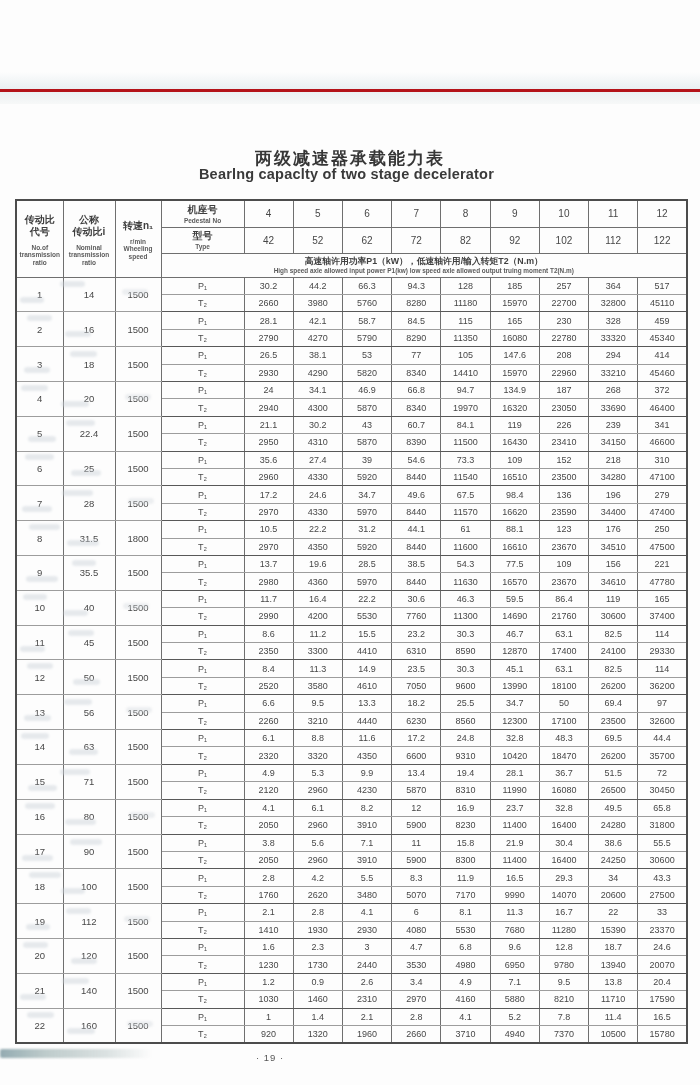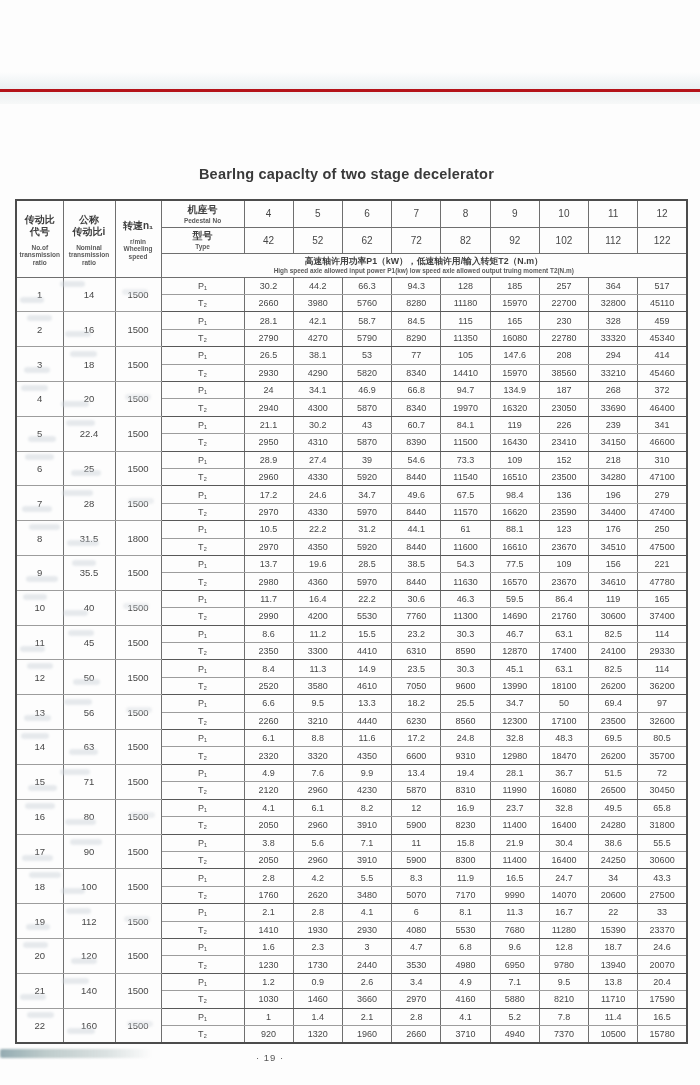--- a/index.html
+++ b/index.html
@@ -52,20 +52,21 @@
 </style>
 </head>
 <body>
 
 <div class="page">
 
   <div class="top-band">
     <div class="red-rule"></div>
   </div>
 
+  <div class="title-zh">两级减速器承载能力表</div>
   <div class="title-en">Bearlng capaclty of two stage decelerator</div>
 
   <table class="cap">
     <colgroup>
       <col style="width:47px">
         <col style="width:52px">
         <col style="width:46px">
         <col style="width:83px">
       <col>
         <col>
@@ -208,21 +209,21 @@
           <td>414</td>
         </tr>
         <tr class="trow">
           <td class="rl">T₂</td>
           <td>2930</td>
           <td>4290</td>
           <td>5820</td>
           <td>8340</td>
           <td>14410</td>
           <td>15970</td>
-          <td>38560</td>
+          <td>22960</td>
           <td>33210</td>
           <td>45460</td>
         </tr>
         <tr class="prow">
           <td class="g" rowspan="2">4</td>
           <td class="g" rowspan="2">20</td>
           <td class="g" rowspan="2">1500</td>
           <td class="rl">P₁</td>
           <td>24</td>
           <td>34.1</td>
@@ -271,21 +272,21 @@
           <td>16430</td>
           <td>23410</td>
           <td>34150</td>
           <td>46600</td>
         </tr>
         <tr class="prow">
           <td class="g" rowspan="2">6</td>
           <td class="g" rowspan="2">25</td>
           <td class="g" rowspan="2">1500</td>
           <td class="rl">P₁</td>
-          <td>28.9</td>
+          <td>35.6</td>
           <td>27.4</td>
           <td>39</td>
           <td>54.6</td>
           <td>73.3</td>
           <td>109</td>
           <td>152</td>
           <td>218</td>
           <td>310</td>
         </tr>
         <tr class="trow">
@@ -495,41 +496,41 @@
           <td class="g" rowspan="2">1500</td>
           <td class="rl">P₁</td>
           <td>6.1</td>
           <td>8.8</td>
           <td>11.6</td>
           <td>17.2</td>
           <td>24.8</td>
           <td>32.8</td>
           <td>48.3</td>
           <td>69.5</td>
-          <td>80.5</td>
+          <td>44.4</td>
         </tr>
         <tr class="trow">
           <td class="rl">T₂</td>
           <td>2320</td>
           <td>3320</td>
           <td>4350</td>
           <td>6600</td>
           <td>9310</td>
-          <td>12980</td>
+          <td>10420</td>
           <td>18470</td>
           <td>26200</td>
           <td>35700</td>
         </tr>
         <tr class="prow">
           <td class="g" rowspan="2">15</td>
           <td class="g" rowspan="2">71</td>
           <td class="g" rowspan="2">1500</td>
           <td class="rl">P₁</td>
           <td>4.9</td>
-          <td>7.6</td>
+          <td>5.3</td>
           <td>9.9</td>
           <td>13.4</td>
           <td>19.4</td>
           <td>28.1</td>
           <td>36.7</td>
           <td>51.5</td>
           <td>72</td>
         </tr>
         <tr class="trow">
           <td class="rl">T₂</td>
@@ -601,21 +602,21 @@
           <td class="g" rowspan="2">18</td>
           <td class="g" rowspan="2">100</td>
           <td class="g" rowspan="2">1500</td>
           <td class="rl">P₁</td>
           <td>2.8</td>
           <td>4.2</td>
           <td>5.5</td>
           <td>8.3</td>
           <td>11.9</td>
           <td>16.5</td>
-          <td>24.7</td>
+          <td>29.3</td>
           <td>34</td>
           <td>43.3</td>
         </tr>
         <tr class="trow">
           <td class="rl">T₂</td>
           <td>1760</td>
           <td>2620</td>
           <td>3480</td>
           <td>5070</td>
           <td>7170</td>
@@ -690,21 +691,21 @@
           <td>4.9</td>
           <td>7.1</td>
           <td>9.5</td>
           <td>13.8</td>
           <td>20.4</td>
         </tr>
         <tr class="trow">
           <td class="rl">T₂</td>
           <td>1030</td>
           <td>1460</td>
-          <td>3660</td>
+          <td>2310</td>
           <td>2970</td>
           <td>4160</td>
           <td>5880</td>
           <td>8210</td>
           <td>11710</td>
           <td>17590</td>
         </tr>
         <tr class="prow">
           <td class="g" rowspan="2">22</td>
           <td class="g" rowspan="2">160</td>

